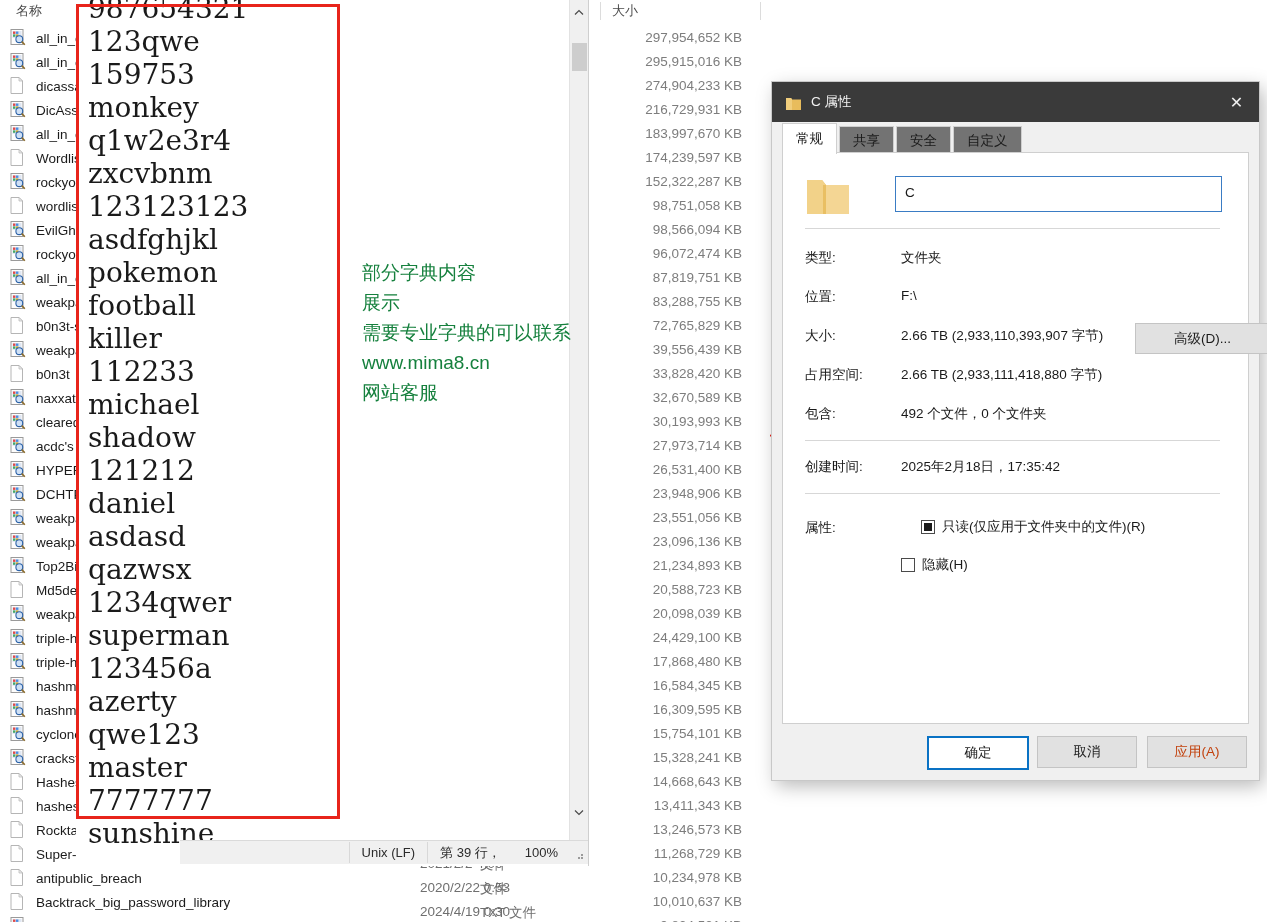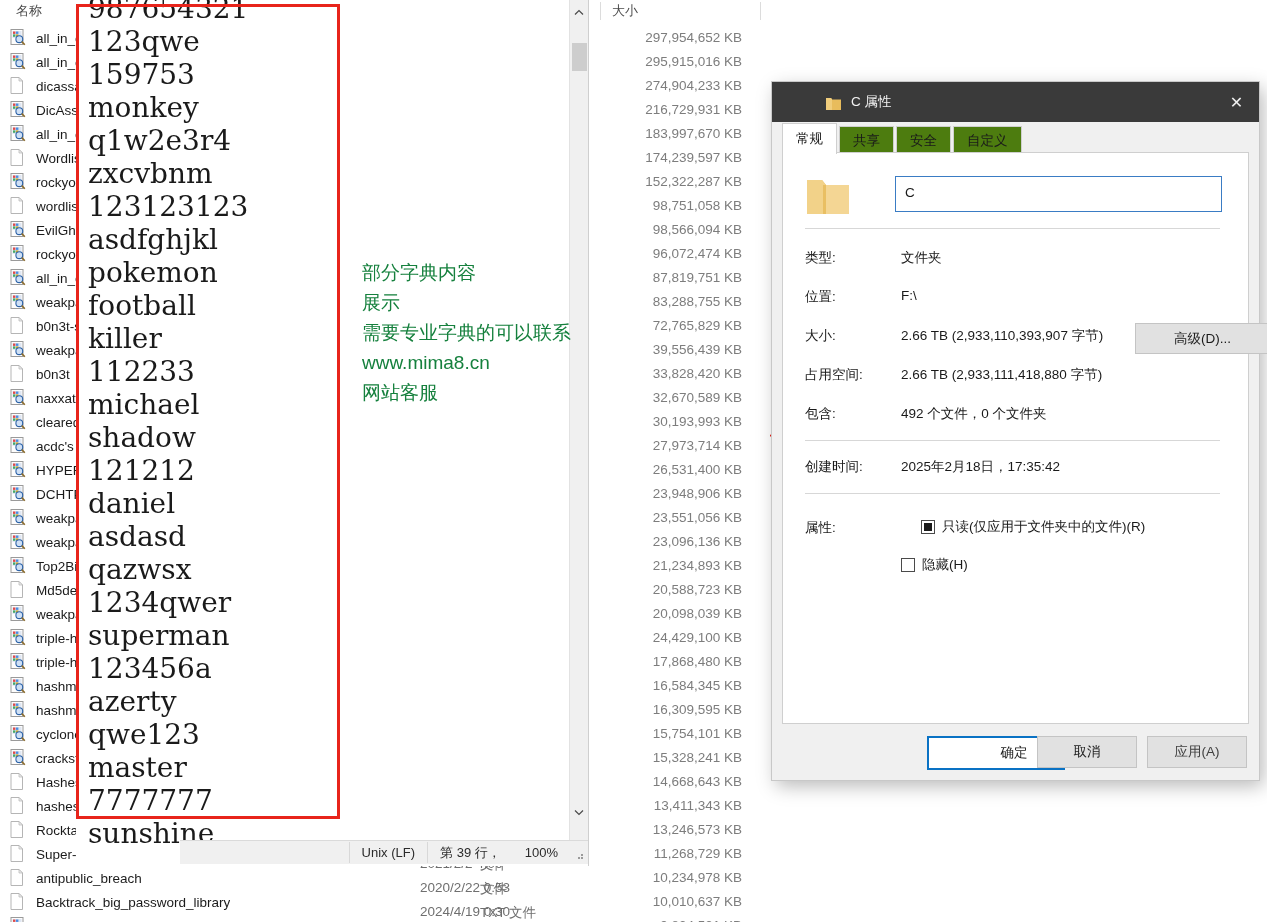--- a/index.html
+++ b/index.html
@@ -50,28 +50,28 @@
   
   #redbox{position:absolute;left:76px;top:4px;width:258px;height:809px;border:3px solid #e8241b;pointer-events:none;}
   #redtext{position:absolute;left:362px;top:258px;font-size:19px;line-height:30px;color:#15803d;white-space:pre;}
 
   
   #arrow{position:absolute;left:770px;top:300px;}
 
   
   #dlg{position:absolute;left:772px;top:82px;width:487px;height:698px;background:#f0f0f0;
        box-shadow:0 0 0 1px #c8c8c8, 4px 6px 18px rgba(0,0,0,.28);}
-  #dlg-title{height:40px;background:#3a3a3a;display:flex;align-items:center;padding-left:40px;}
+  #dlg-title{height:40px;background:#3a3a3a;display:flex;align-items:center;}
   #dlg-title .ttl{color:#f2f2f2;font-size:13.5px;margin-left:10px;}
   #dlg-folder-ico{width:15px;height:13px;margin-left:14px;position:relative;}
   #dlg-close{margin-left:auto;width:45px;height:34px;color:#efefef;font-size:16px;
              display:flex;align-items:center;justify-content:center;font-family:"DejaVu Sans",sans-serif;}
   #dlg-body{position:absolute;left:0;top:34px;width:487px;height:824px;}
   #tabs{position:absolute;left:10px;top:6px;height:32px;display:flex;align-items:flex-end;}
-  .tab{height:27px;line-height:27px;padding:0 13px;font-size:13.5px;color:#1a1a1a;background:#4d7c0f;
+  .tab{height:27px;line-height:27px;padding:0 13px;font-size:13.5px;color:#1a1a1a;background:#737373;
        border:1px solid #cfcfcf;border-bottom:none;margin-right:2px;}
   .tab.active{background:#ffffff;height:30px;line-height:30px;border-color:#cfcfcf;position:relative;z-index:3;}
   #panel{position:absolute;left:10px;top:36px;width:465px;height:570px;background:#fff;border:1px solid #cfcfcf;}
 
   #big-folder{position:absolute;left:22px;top:24px;width:46px;height:40px;}
   #name-field{position:absolute;left:112px;top:23px;width:325px;height:34px;background:#fff;border:1px solid #3a7cc4;}
   #name-field .v{font-size:13.5px;color:#1a1a1a;padding:8px 0 0 9px;}
   .hr{position:absolute;left:22px;width:415px;height:1px;background:#d7d7d7;}
 
   .prop-lbl{position:absolute;left:22px;font-size:13.5px;color:#1a1a1a;}
@@ -80,22 +80,22 @@
   .cbrow{position:absolute;left:118px;display:flex;align-items:center;font-size:13.5px;color:#1a1a1a;}
   .cbox{width:12px;height:12px;border:1px solid #4a4a4a;background:#fff;margin-right:7px;position:relative;flex:0 0 12px;}
   .cbox.filled:after{content:"";position:absolute;left:2px;top:2px;width:8px;height:8px;background:#1a1a1a;}
 
   #adv-btn{position:absolute;left:352px;top:170px;width:133px;height:29px;background:#e1e1e1;border:1px solid #c4c4c4;
            font-size:13.5px;color:#1a1a1a;display:flex;align-items:center;justify-content:center;}
 
   #dlg-btns{position:absolute;left:0;top:612px;width:487px;height:52px;}
   .dbtn{position:absolute;top:8px;width:98px;height:30px;background:#e1e1e1;border:1px solid #c4c4c4;
         font-size:13.5px;color:#1a1a1a;display:flex;align-items:center;justify-content:center;}
-  .dbtn.primary{background:#ffffff;border:2px solid #0a72c4;padding-left:36px;}
-  .dbtn.disabled{color:#404040;}
+  .dbtn.primary{background:#ffffff;border:2px solid #0a72c4;}
+  .dbtn.disabled{color:#c2410c;}
 </style>
 </head>
 <body>
 
 <div id="explorer">
 
   <div class="col-head" id="head-name">名称</div>
   <div class="head-sep" style="left:600px;"></div>
   <div class="col-head" id="head-size">大小</div>
   <div class="head-sep" style="left:760px;"></div>

